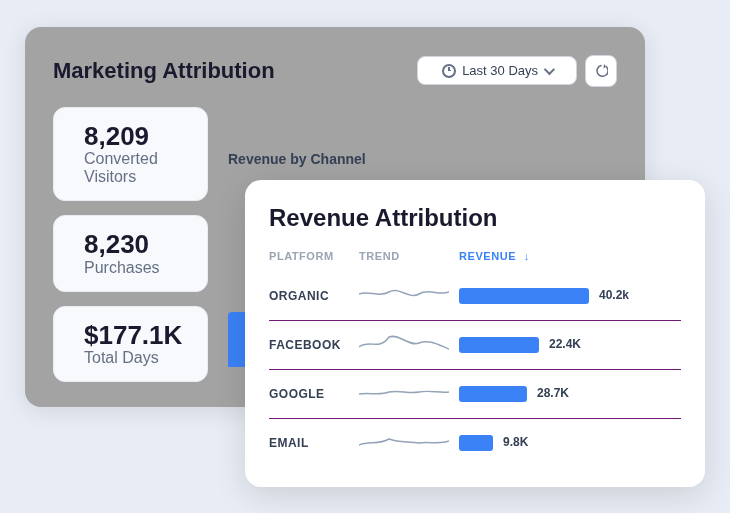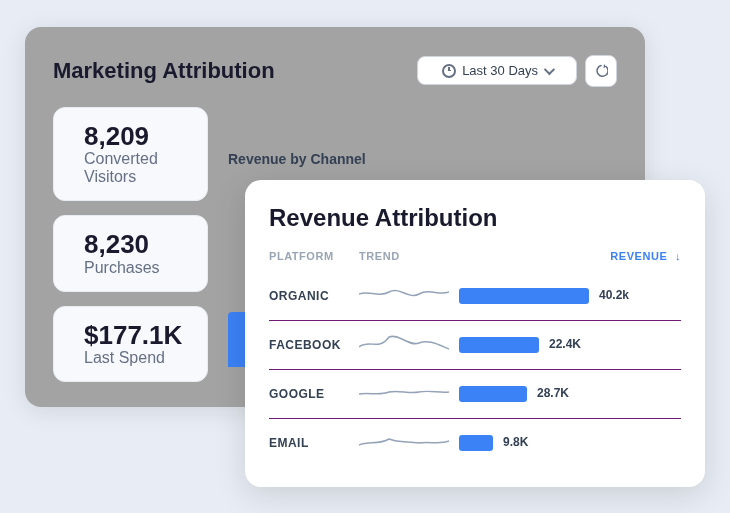--- a/index.html
+++ b/index.html
@@ -185,21 +185,21 @@
       font-weight: 600;
       color: #9aa5b4;
       text-transform: uppercase;
       letter-spacing: 0.05em;
       padding: 0 0 10px 0;
       text-align: left;
       margin-top: 44px;
     }
     .attribution-table th.revenue-col {
       color: #3b82f6;
-      text-align: right;
+      text-align: left;
     }
     .attribution-table td {
       padding: 8px 0;
       vertical-align: middle;
     }
     .platform-name {
       font-size: 12px;
       font-weight: 600;
       color: #344054;
       text-transform: uppercase;
@@ -266,21 +266,21 @@
         <div class="stat-card">
           <div class="stat-value">8,209</div>
           <div class="stat-label">Converted Visitors</div>
         </div>
         <div class="stat-card">
           <div class="stat-value">8,230</div>
           <div class="stat-label">Purchases</div>
         </div>
         <div class="stat-card">
           <div class="stat-value">$177.1K</div>
-          <div class="stat-label">Last Spend</div>
+          <div class="stat-label">Total Days</div>
         </div>
       </div>
 
       <div class="chart-area">
         <div class="chart-title">Revenue by Channel</div>
         <div class="bar-chart">
           <div class="bar" style="height:55px"></div>
           <div class="bar" style="height:72px"></div>
           <div class="bar" style="height:88px"></div>
           <div class="bar" style="height:105px"></div>

